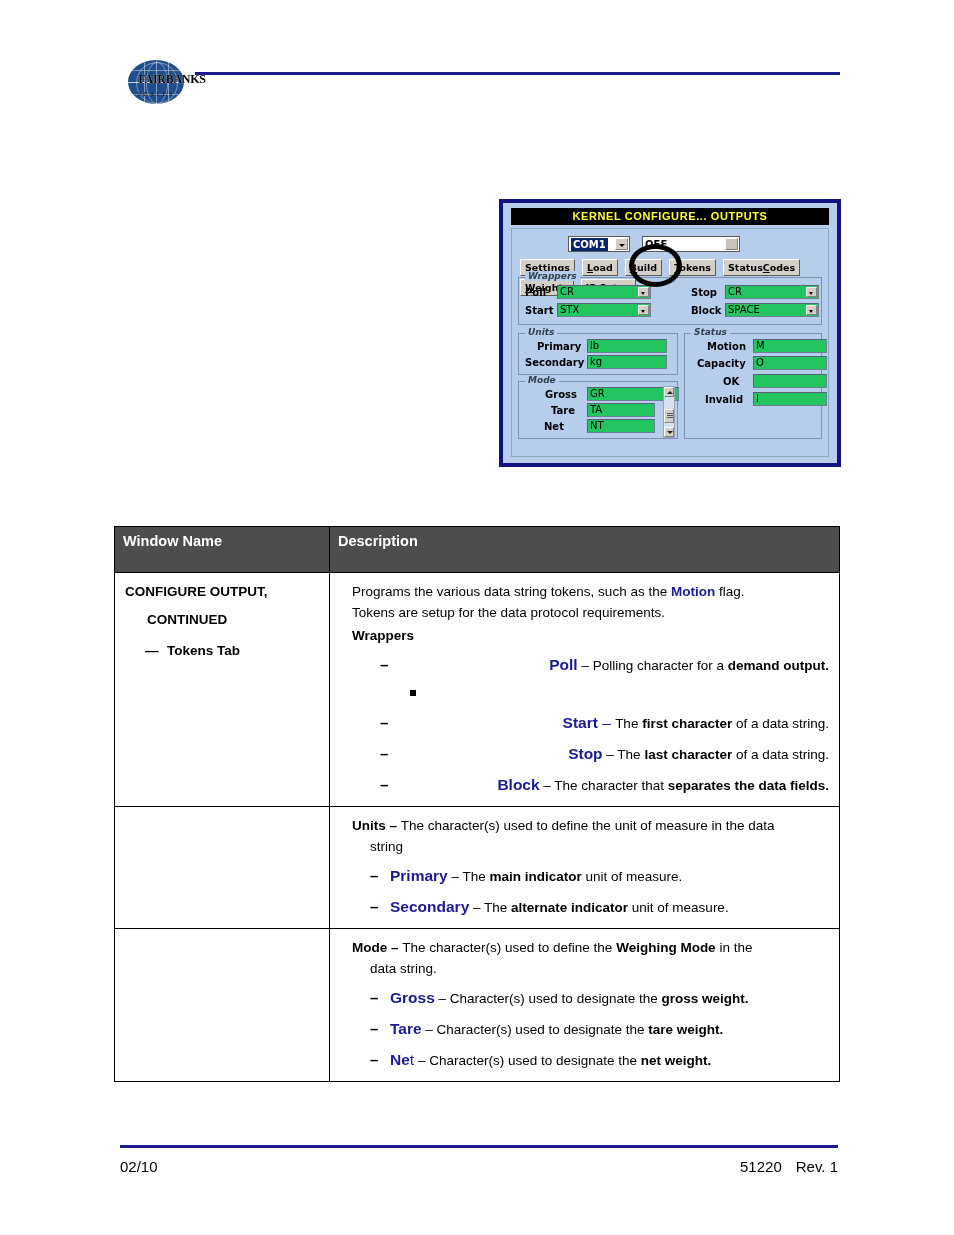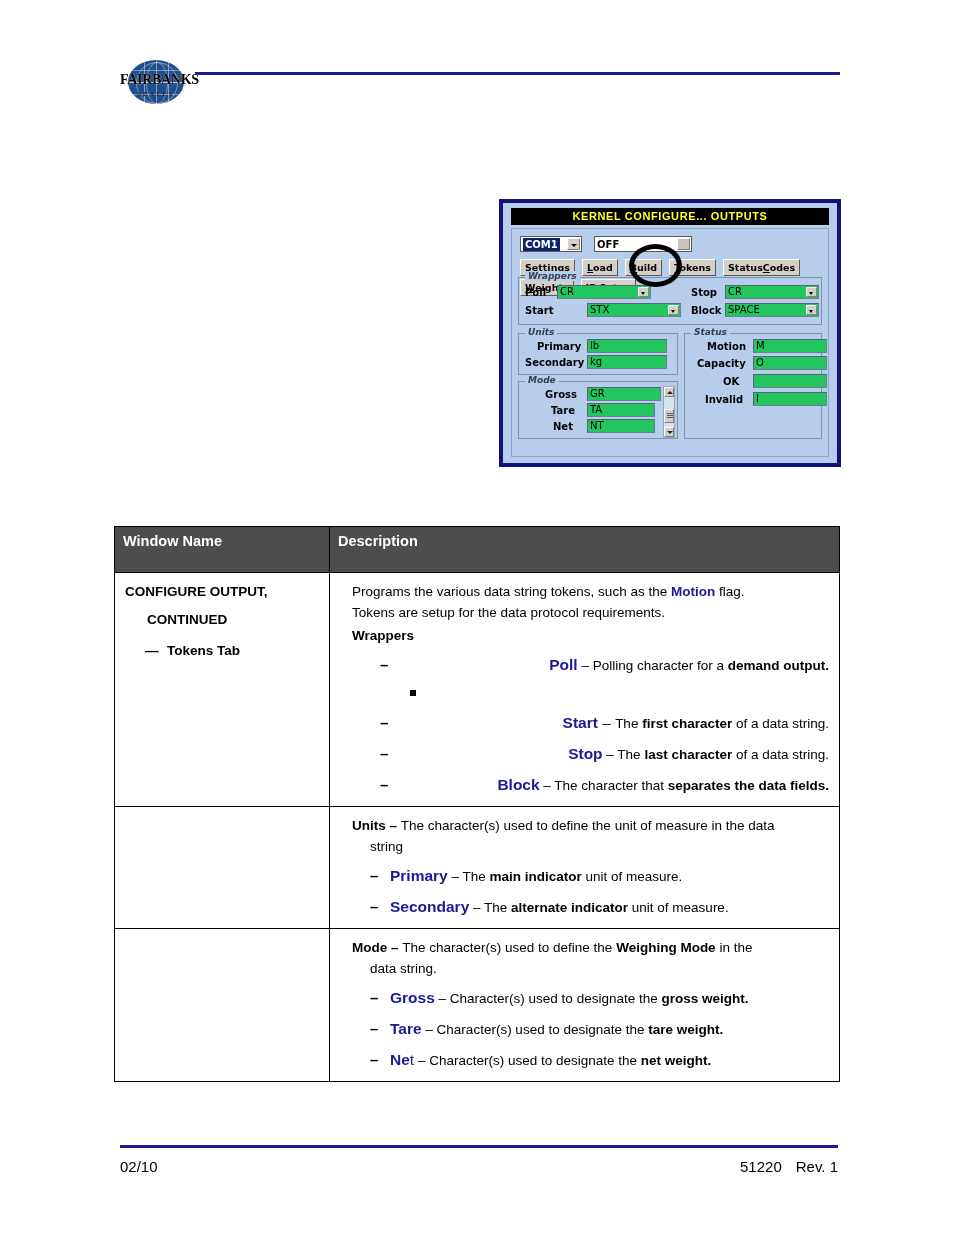--- a/index.html
+++ b/index.html
@@ -22,24 +22,24 @@
     overflow:hidden;
   }
   .globe:before {
     content:""; position:absolute; left:0; top:50%; width:100%; height:1px;
     background:rgba(255,255,255,.55);
   }
   .globe .mer { position:absolute; top:0; left:50%; width:1px; height:100%; background:rgba(255,255,255,.45); }
   .globe .lat { position:absolute; left:0; width:100%; height:1px; background:rgba(255,255,255,.4); }
   .globe .el { position:absolute; top:4%; height:92%; border:1px solid rgba(255,255,255,.4); border-radius:50%; }
   .logo-word {
-    position:absolute; left:0px; top:14px; width:72px;
+    position:absolute; left:16px; top:14px; width:72px;
     text-align:center;
     font-family:"Liberation Serif", serif;
-    font-weight:bold; font-size:14px; letter-spacing:-0.3px;
+    font-weight:bold; font-size:12px; letter-spacing:-0.3px;
     color:#000; text-shadow:0 0 1px #fff;
     z-index:3;
   }
   .logo-sub {
     position:absolute; left:0px; top:33px; width:72px;
     text-align:center;
     font-family:"Liberation Serif", serif;
     font-weight:bold; font-size:6px; letter-spacing:2.2px;
     color:#2a2a2a; z-index:3;
   }
@@ -63,21 +63,21 @@
     font-size:11px; font-weight:bold; letter-spacing:.6px;
     text-align:center; line-height:17px;
     font-family:"Liberation Sans", sans-serif;
   }
   .shot-body { position:absolute; left:6px; top:23px; right:6px; bottom:4px; background:#b6cdec;
                border:1px solid #8aa6c8; box-sizing:border-box; }
 
   .combo-row { position:absolute; left:8px; top:7px; height:16px; }
   .combo {
     position:relative; display:inline-block; height:16px; box-sizing:border-box;
-    background:#fff; border:1px solid #5a5a5a; vertical-align:top;
+    background:#fff; border:1px solid #5a5a5a; vertical-align:top;margin-left:48px;
   }
   .combo .val {
     position:absolute; left:2px; top:1px; font-size:10px; line-height:13px; color:#000;
     font-weight:bold; font-family:"DejaVu Sans", sans-serif;
   }
   .combo .val.sel { background:#0a246a; color:#fff; padding:0 2px; }
   .combo .arrow {
     position:absolute; right:1px; top:1px; width:13px; height:12px;
     background:#d4d0c8; border:1px solid #fff; border-right-color:#808080; border-bottom-color:#808080;
     box-sizing:border-box;
@@ -246,21 +246,21 @@
       <div class="group" style="left:6px; top:48px; right:6px; height:48px;">
         <span class="glabel">Wrappers</span>
 
         <span class="fld-label" style="left:6px; top:8px;">Poll</span>
         <span class="fld-box" style="left:38px; top:7px; width:94px;">
           <span class="txt">CR</span>
           <span class="ddarrow"></span>
         </span>
 
         <span class="fld-label" style="left:6px; top:26px;">Start</span>
-        <span class="fld-box" style="left:38px; top:25px; width:94px;margin-left:30px;">
+        <span class="fld-box" style="left:38px; top:25px; width:94px;">
           <span class="txt">STX</span>
           <span class="ddarrow"></span>
         </span>
 
         <span class="fld-label" style="left:172px; top:8px;">Stop</span>
         <span class="fld-box" style="left:206px; top:7px; width:94px;">
           <span class="txt">CR</span>
           <span class="ddarrow"></span>
         </span>
 
@@ -279,28 +279,28 @@
         </span>
         <span class="fld-label" style="left:6px; top:22px;">Secondary</span>
         <span class="fld-box" style="left:68px; top:21px; width:80px;">
           <span class="txt">kg</span>
         </span>
       </div>
 
       <div class="group" style="left:6px; top:152px; width:160px; height:58px;">
         <span class="glabel">Mode</span>
         <span class="fld-label" style="left:26px; top:6px;">Gross</span>
-        <span class="fld-box" style="left:68px; top:5px; width:74px;">
+        <span class="fld-box" style="left:68px; top:5px; width:92px;">
           <span class="txt">GR</span>
         </span>
         <span class="fld-label" style="left:32px; top:22px;">Tare</span>
         <span class="fld-box" style="left:68px; top:21px; width:68px;">
           <span class="txt">TA</span>
         </span>
-        <span class="fld-label" style="left:34px; top:38px;">Net</span>
+        <span class="fld-label" style="left:25px; top:38px;">Net</span>
         <span class="fld-box" style="left:68px; top:37px; width:68px;">
           <span class="txt">NT</span>
         </span>
         <span class="scrollbar" style="left:144px; top:4px; height:52px;">
           <span class="sb-btn up"></span>
           <span class="sb-thumb"></span>
           <span class="sb-btn dn"></span>
         </span>
       </div>
 

